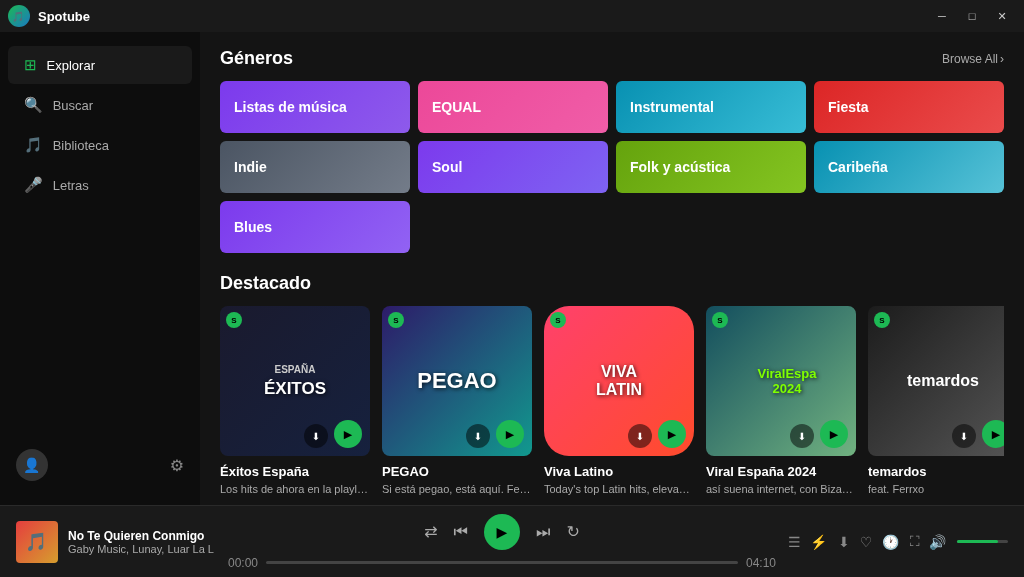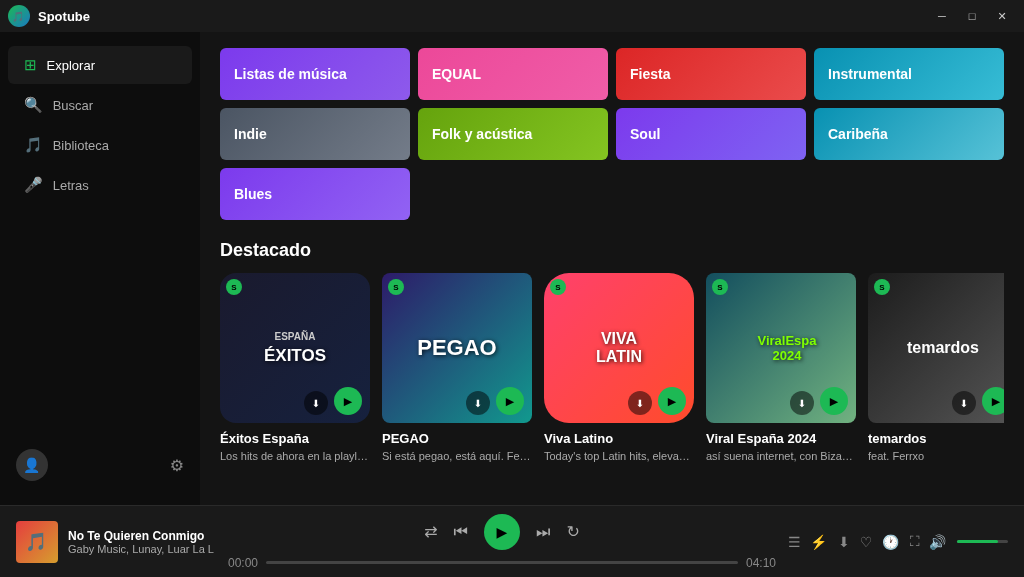--- a/index.html
+++ b/index.html
@@ -423,41 +423,48 @@
       </div>
     </div>
     <div class="sidebar-bottom">
       <div class="user-avatar">👤</div>
       <span class="settings-icon">⚙</span>
     </div>
   </div>
 
   <div class="content">
 
+    <div class="section-header">
+      <span class="section-title">Géneros</span>
+      <span class="browse-all">
+        <span>Browse All</span>
+        <span>›</span>
+      </span>
+    </div>
 
     <div class="genre-grid" id="genre-grid">
     <div class="genre-card" style="background: linear-gradient(135deg, rgb(124, 58, 237), rgb(159, 122, 234)) 0% 0% / 200% 200%;">Listas de música</div>
         <div class="genre-card" style="background: linear-gradient(135deg, rgb(236, 72, 153), rgb(244, 114, 182)) 0% 0% / 200% 200%;">EQUAL</div>
+        <div class="genre-card" style="background: linear-gradient(135deg, rgb(8, 145, 178), rgb(103, 232, 249)) 0% 0% / 200% 200%;">Instrumental</div>
         <div class="genre-card" style="background: linear-gradient(135deg, rgb(220, 38, 38), rgb(248, 113, 113)) 0% 0% / 200% 200%;">Fiesta</div>
-        <div class="genre-card" style="background: linear-gradient(135deg, rgb(8, 145, 178), rgb(103, 232, 249)) 0% 0% / 200% 200%;">Instrumental</div>
         <div class="genre-card" style="background: linear-gradient(135deg, rgb(75, 85, 99), rgb(156, 163, 175)) 0% 0% / 200% 200%;">Indie</div>
+        <div class="genre-card" style="background: linear-gradient(135deg, rgb(124, 58, 237), rgb(129, 140, 248)) 0% 0% / 200% 200%;">Soul</div>
         <div class="genre-card" style="background: linear-gradient(135deg, rgb(101, 163, 13), rgb(163, 230, 53)) 0% 0% / 200% 200%;">Folk y acústica</div>
-        <div class="genre-card" style="background: linear-gradient(135deg, rgb(124, 58, 237), rgb(129, 140, 248)) 0% 0% / 200% 200%;">Soul</div>
         <div class="genre-card" style="background: linear-gradient(135deg, rgb(8, 145, 178), rgb(165, 243, 252)) 0% 0% / 200% 200%;">Caribeña</div>
         <div class="genre-card" style="background: linear-gradient(135deg, rgb(124, 58, 237), rgb(167, 139, 250)) 0% 0% / 200% 200%;">Blues</div>
       </div>
 
     <div class="featured-section">
       <div class="section-header">
         <span class="section-title">Destacado</span>
       </div>
       <div class="featured-scroll" id="featured-scroll">
       <div class="featured-card">
             <div class="featured-card-img">
-              <div class="img-bg" style="background: linear-gradient(135deg, rgb(26, 26, 46), rgb(22, 33, 62)); flex-direction: column; border-radius: 16px;">
+              <div class="img-bg" style="background: linear-gradient(135deg, rgb(26, 26, 46), rgb(22, 33, 62)); flex-direction: column;">
                 <div style="font-size:10px;color:#ccc;margin-bottom:4px;">ESPAÑA</div>
                 <div style="font-size:17px;font-weight:900;color:#fff;text-shadow:1px 1px 4px rgba(0,0,0,0.8);">ÉXITOS</div>
               </div>
               <div class="spotify-badge">S</div>
               <div class="featured-card-download">⬇</div>
               <div class="featured-card-play">▶</div>
             </div>
             <div class="featured-card-title">Éxitos España</div>
             <div class="featured-card-sub">Los hits de ahora en la playlist más grande de …</div>
           </div>

